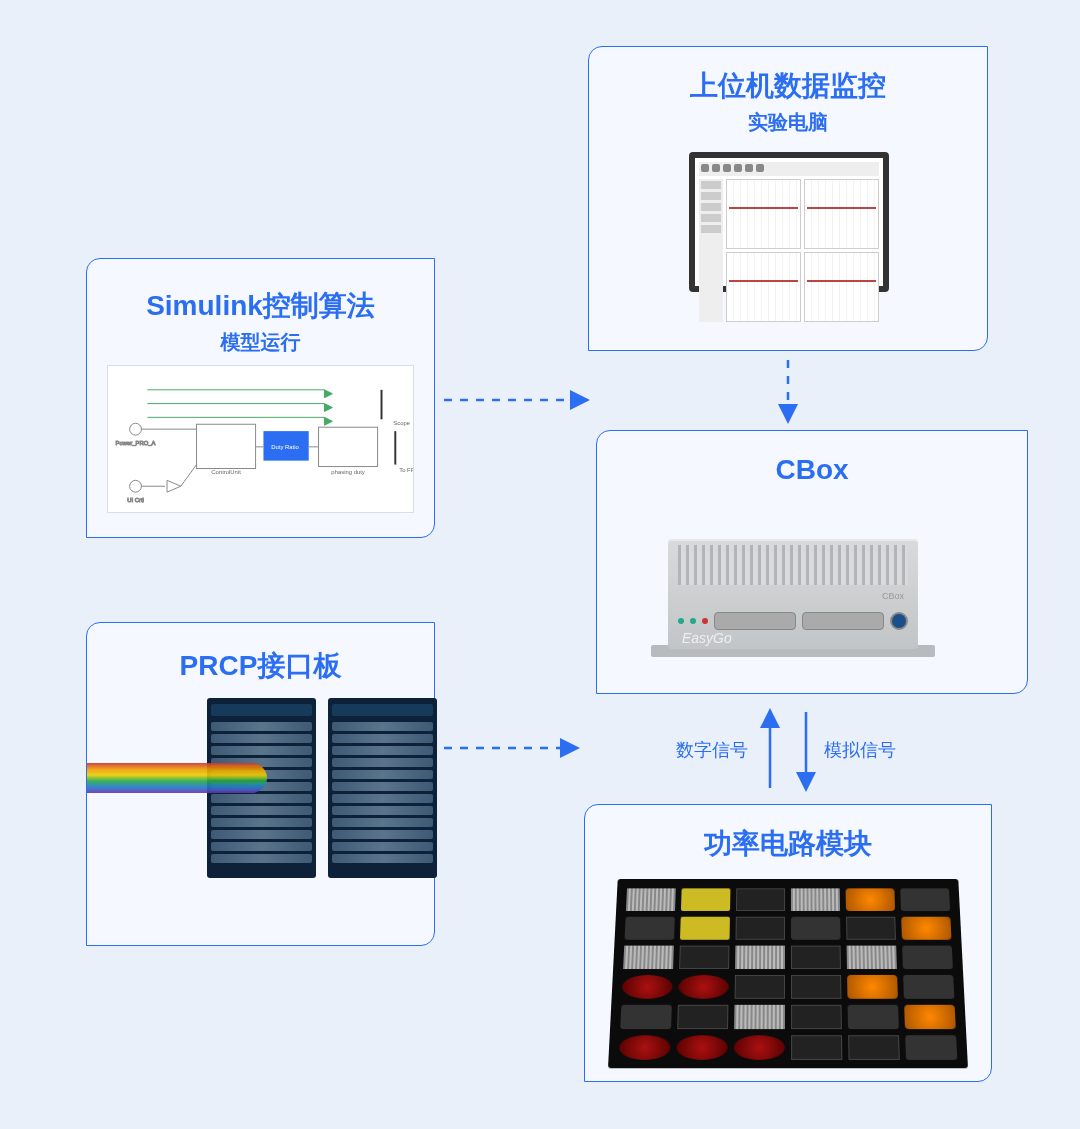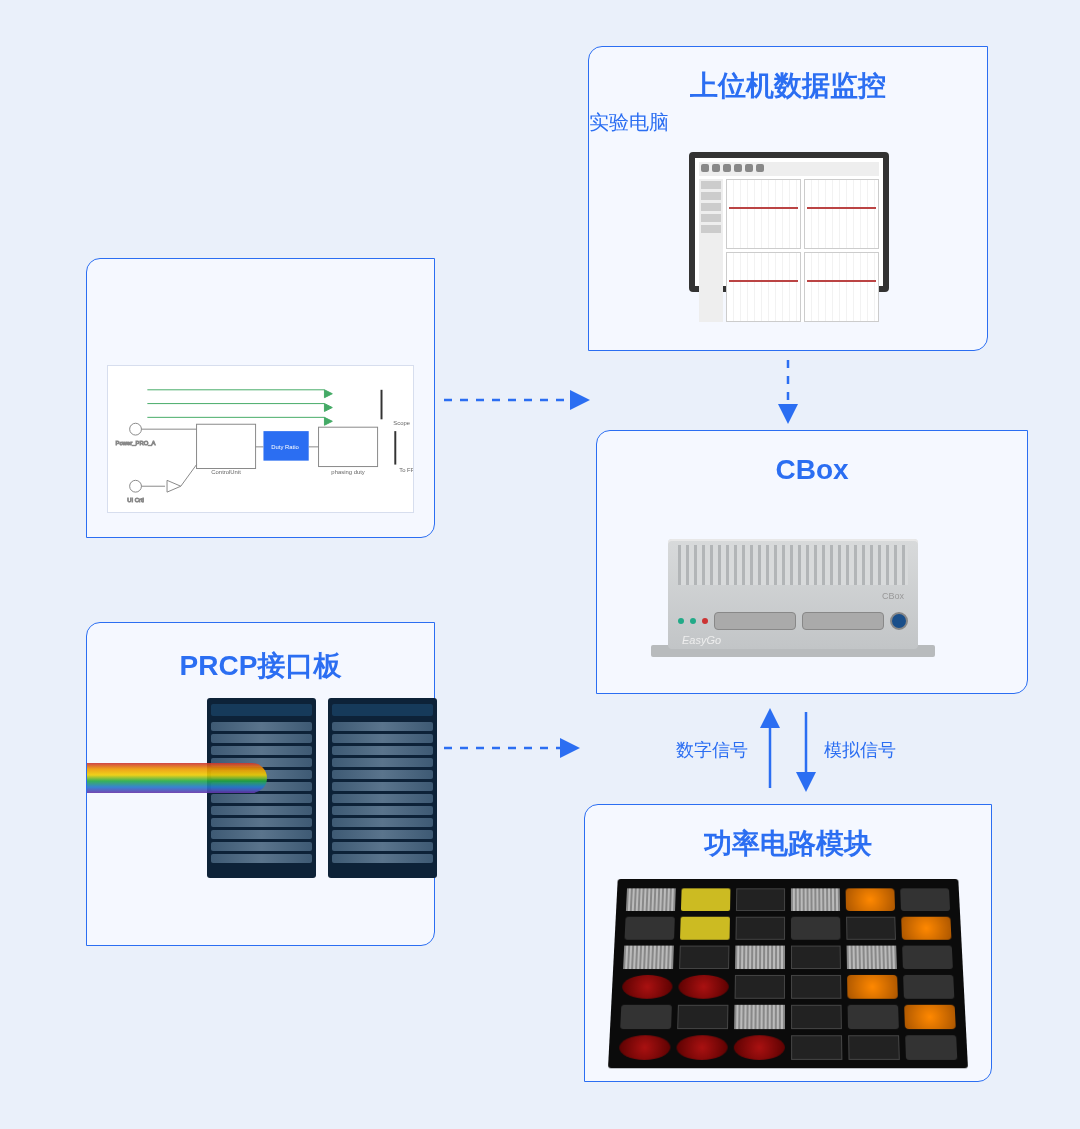--- a/index.html
+++ b/index.html
@@ -20,21 +20,22 @@
     .title {
       color: #2b6ef2;
       font-size: 28px;
       font-weight: 600;
       text-align: center;
       line-height: 1.5;
     }
     .subtitle {
       color: #2b6ef2;
       font-size: 20px;
-      font-weight: 400;
+      font-weight: 700;
+      text-align: center;
       line-height: 1.5;
     }
 
     
     #card-simulink { left: 86px; top: 258px; width: 349px; height: 280px; border-top-right-radius: 0; border-bottom-left-radius: 0; }
     #card-simulink .title-wrap { padding-top: 26px; }
 
     .simulink-diagram {
       position: absolute; left: 20px; right: 20px; top: 106px; bottom: 24px;
       background: #fff; border: 1px solid #d7deee;
@@ -110,20 +111,24 @@
     .pcb-yellow { background:#cb2; border-radius:2px; }
 
     
     svg.arrows { position:absolute; left:0; top:0; width:1080px; height:1129px; pointer-events:none; }
     .flow-label { position:absolute; color:#2b6ef2; font-size:18px; }
   </style>
 </head>
 <body>
 
 <div id="card-simulink" class="card">
+  <div class="title-wrap">
+    <div class="title">Simulink控制算法</div>
+    <div class="subtitle">模型运行</div>
+  </div>
   <div class="simulink-diagram">
     <svg viewBox="0 0 310 140" width="100%" height="100%">
       <g stroke="#4a6" stroke-width="1" fill="none">
         <path d="M40 20 h180 M40 34 h180 M40 48 h180"></path>
         <path d="M220 20 l8 4 -8 4z M220 34 l8 4 -8 4z M220 48 l8 4 -8 4z" fill="#4a6"></path>
       </g>
       <g fill="#fff" stroke="#888">
         <rect x="90" y="55" width="60" height="45"></rect>
         <rect x="158" y="62" width="46" height="30" fill="#2b6ef2" stroke="none"></rect>
         <rect x="214" y="58" width="60" height="40"></rect>
@@ -200,21 +205,21 @@
       <div class="cbox-fins"></div>
       <div class="cbox-front">
         <span class="cbox-led"></span>
           <span class="cbox-led"></span>
           <span class="cbox-led r"></span>
         <span class="cbox-port"></span>
           <span class="cbox-port"></span>
         <span class="cbox-round"></span>
       </div>
       <div style="position:absolute;right:14px;top:52px;font-size:9px;color:#999">CBox</div>
-      <div style="position:absolute;left:14px;bottom:3px;font-size:11px;color:#eee;font-style:italic">EasyGo</div>
+      <div style="position:absolute;left:14px;bottom:3px;font-size:14px;color:#eee;font-style:italic">EasyGo</div>
     </div>
     <div class="cbox-flange"></div>
   </div>
 </div>
 
 <div id="card-prcp" class="card">
   <div class="title-wrap">
     <div class="title">PRCP接口板</div>
   </div>
   <div class="prcp-board">

